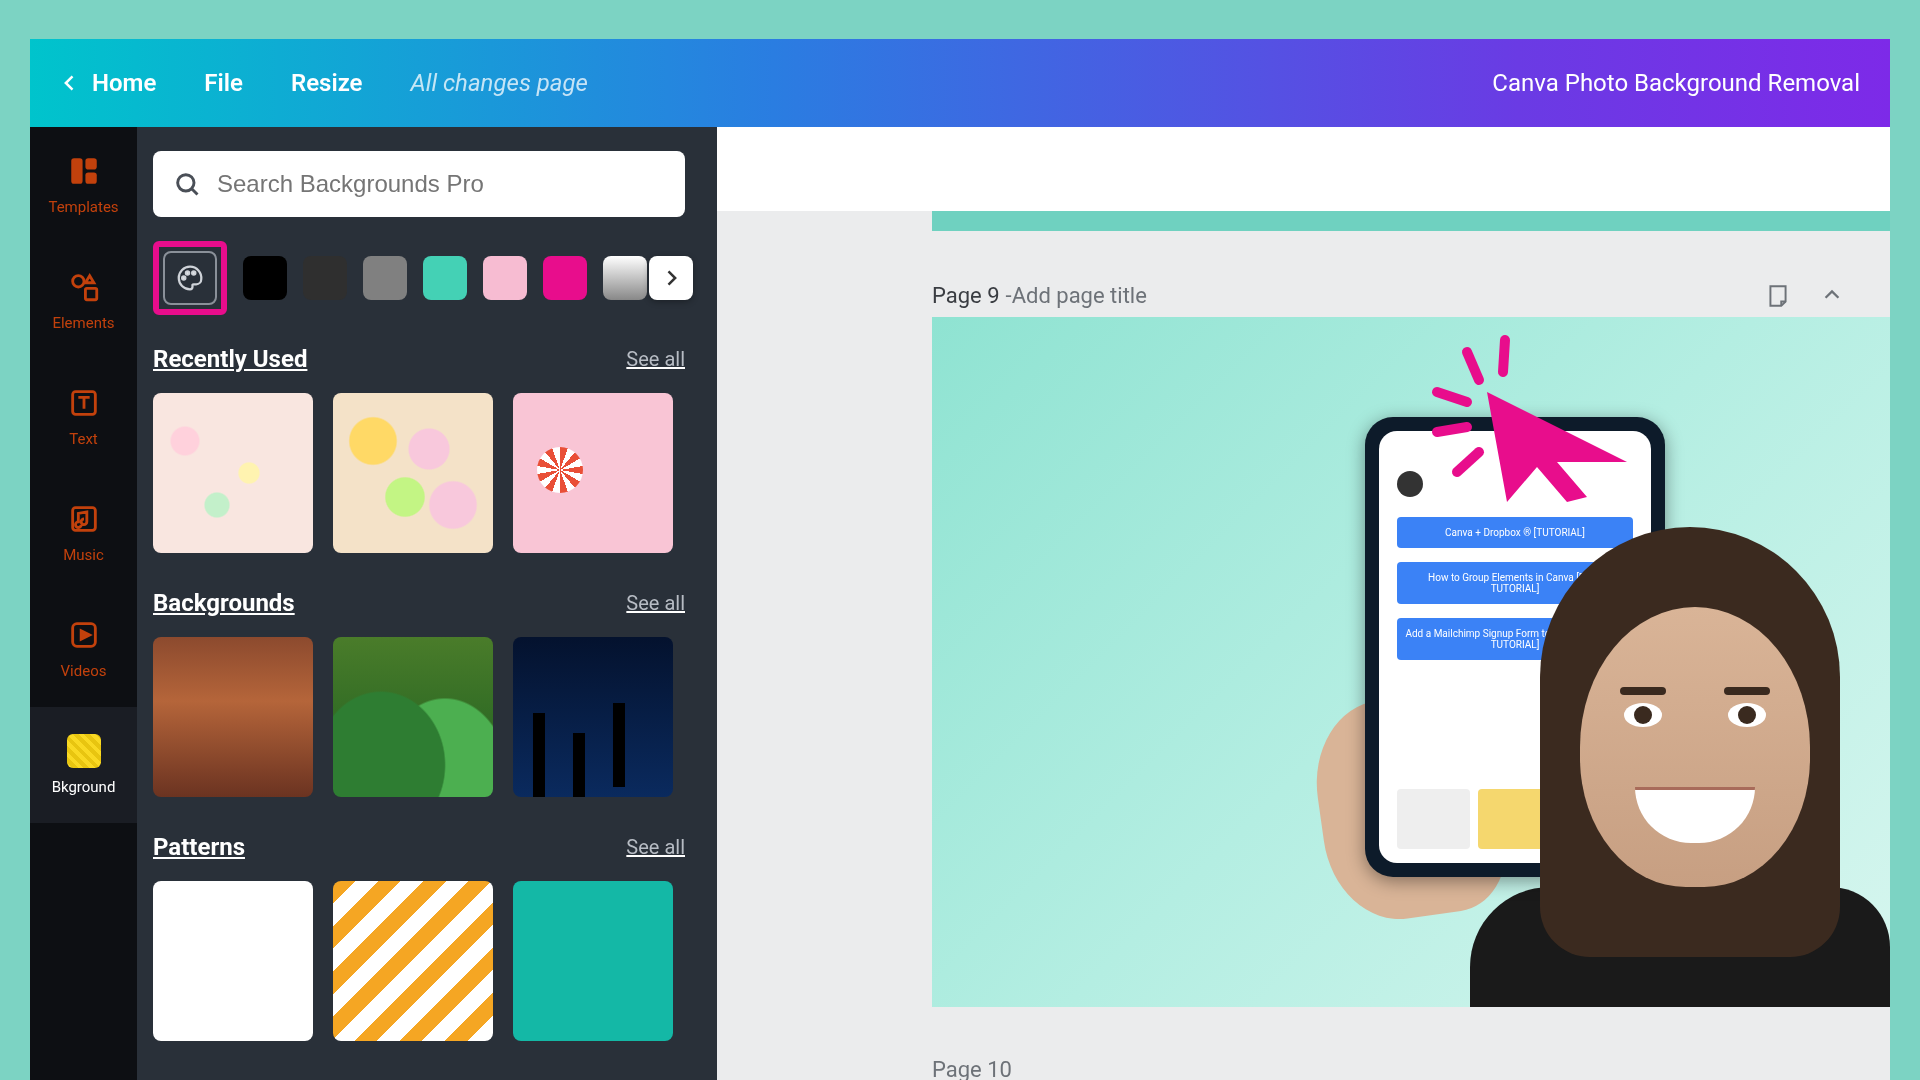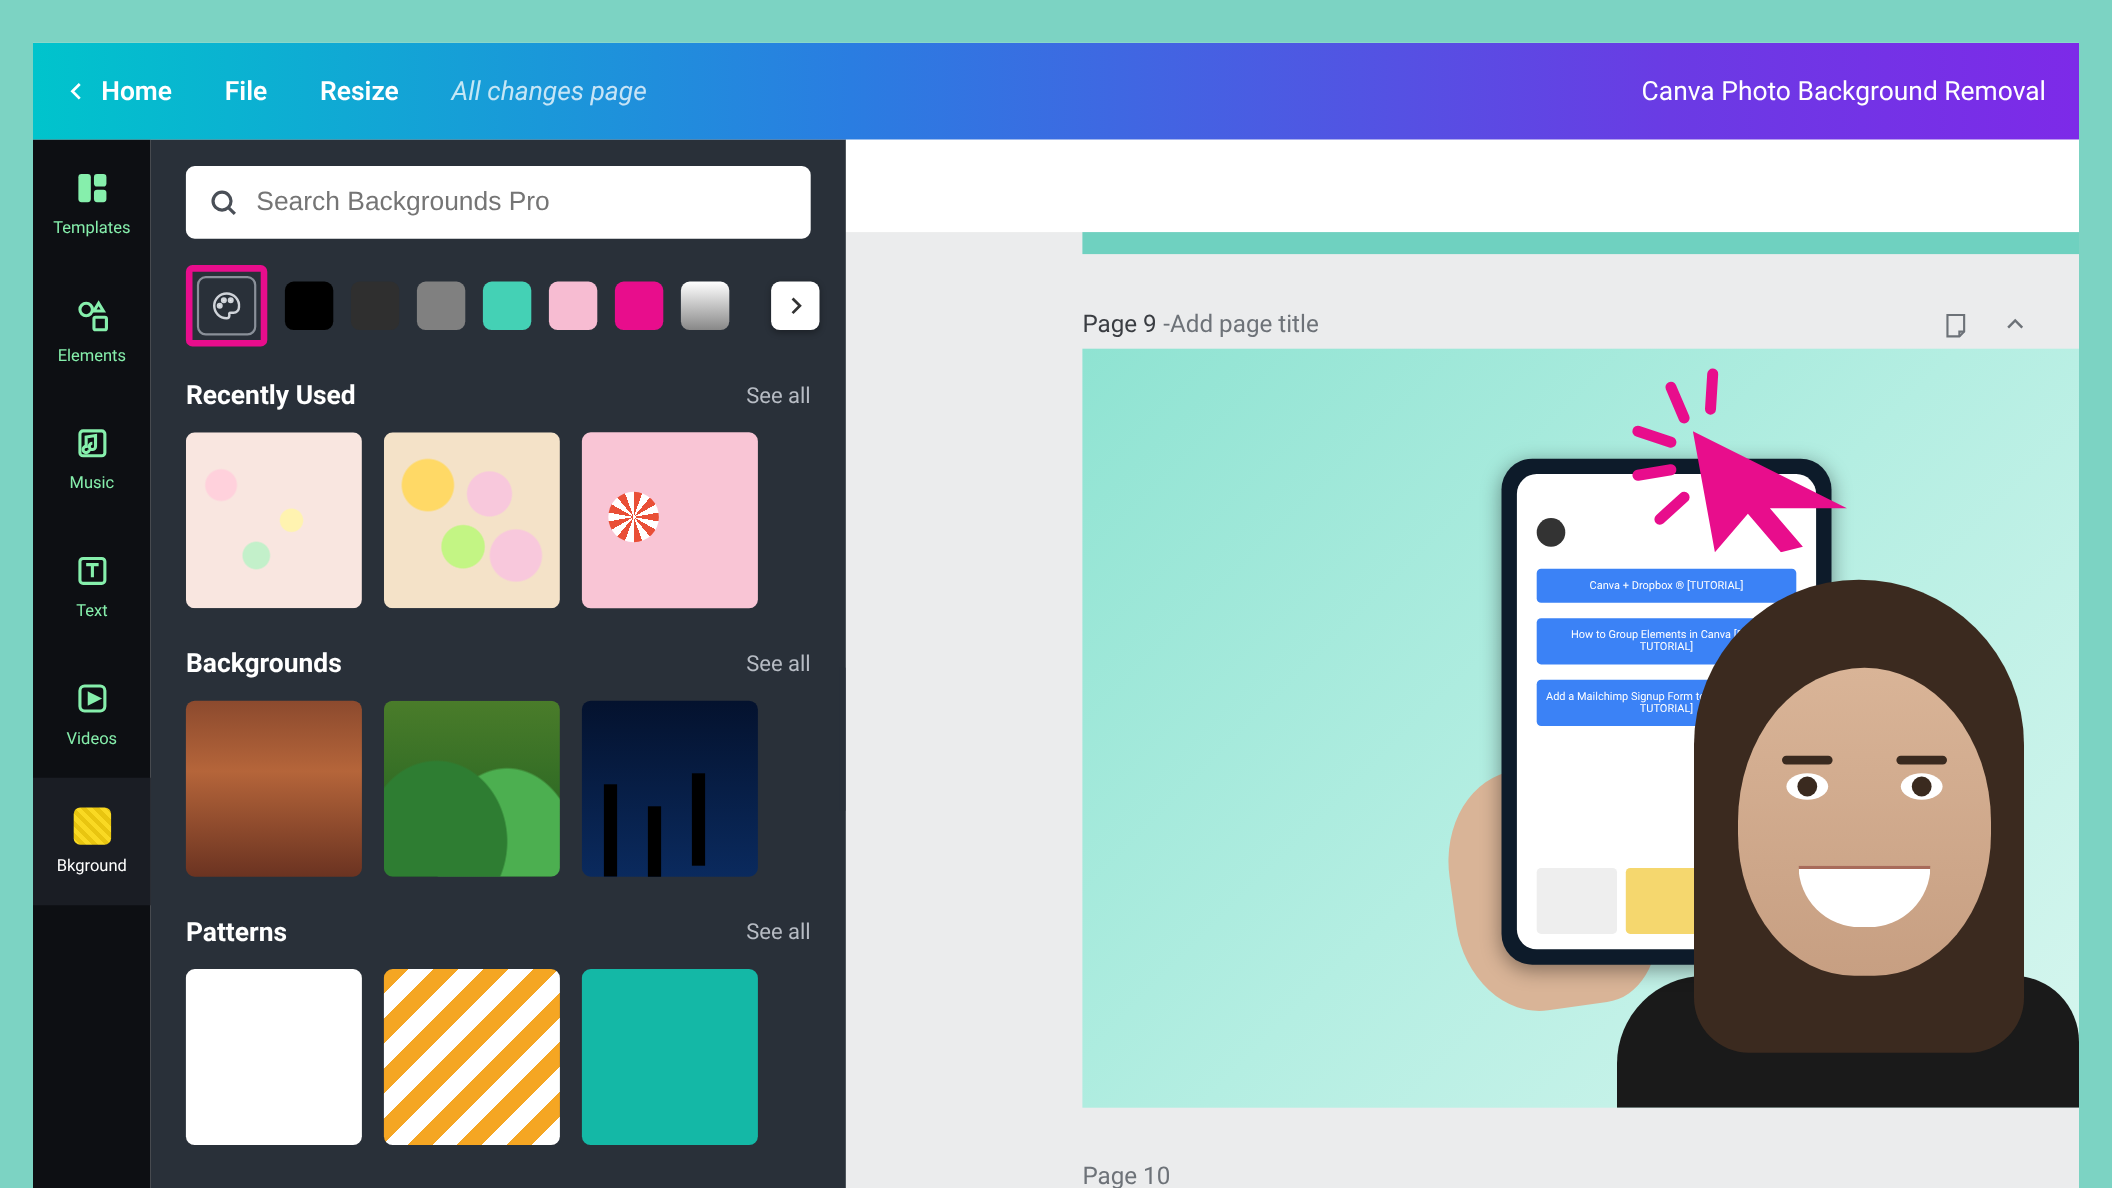--- a/index.html
+++ b/index.html
@@ -11,26 +11,26 @@
 .topbar .home { display: flex; align-items: center; gap: 12px; font-weight: 600; margin-right: 48px; cursor: pointer; }
 .topbar .home svg { width: 20px; height: 20px; }
 .topbar .menu-item { margin-right: 48px; font-weight: 600; cursor: pointer; }
 .topbar .status { color: rgba(255,255,255,0.75); font-style: italic; font-weight: 400; }
 .topbar .spacer { flex: 1; }
 .topbar .title { font-weight: 400; font-size: 24px; }
 
 .body { position: absolute; top: 88px; left: 0; right: 0; bottom: 0; display: flex; }
 
 .rail { width: 107px; background: #0d0f13; display: flex; flex-direction: column; }
-.rail-item { height: 116px; display: flex; flex-direction: column; align-items: center; justify-content: center; gap: 10px; color: #86efac; font-size: 15px; cursor: pointer; }
+.rail-item { height: 116px; display: flex; flex-direction: column; align-items: center; justify-content: center; gap: 10px; color: #c2410c; font-size: 15px; cursor: pointer; }
 .rail-item.active { background: #1a1d24; color: #fff; }
 .rail-item .ico { width: 34px; height: 34px; display: flex; align-items: center; justify-content: center; }
 .rail-item.active .ico-bk { background: repeating-linear-gradient(45deg, #f9d923, #f9d923 4px, #e8c510 4px, #e8c510 8px); border-radius: 6px; width: 34px; height: 34px; }
 
-.panel { width: 632px; background: #293039; color: #fff; padding: 24px 32px 0 32px; position: relative; overflow: hidden; }
+.panel { width: 580px; background: #293039; color: #fff; padding: 24px 32px 0 16px; position: relative; overflow: hidden; text-decoration: underline; }
 .search { background: #fff; border-radius: 8px; height: 66px; display: flex; align-items: center; padding: 0 20px; gap: 16px; margin-bottom: 24px; }
 .search svg { width: 28px; height: 28px; stroke: #4a4f57; }
 .search input { border: none; outline: none; font-size: 24px; color: #4a4f57; flex: 1; background: transparent; }
 
 .swatch-row { display: flex; align-items: center; gap: 16px; margin-bottom: 30px; position: relative; }
 .palette-wrap { border: 6px solid #e80d8c; padding: 4px; border-radius: 6px; }
 .palette-btn { width: 54px; height: 54px; border-radius: 8px; border: 2px solid #8a9099; background: #293039; display: flex; align-items: center; justify-content: center; cursor: pointer; }
 .palette-btn svg { width: 30px; height: 30px; stroke: #cfd3d9; }
 .swatch { width: 44px; height: 44px; border-radius: 8px; cursor: pointer; flex-shrink: 0; }
 .swatch-scroll { position: absolute; right: -8px; width: 44px; height: 44px; background: #fff; border-radius: 8px; display: flex; align-items: center; justify-content: center; cursor: pointer; box-shadow: 0 2px 6px rgba(0,0,0,0.3); }
@@ -131,33 +131,33 @@
                 <rect x="13" y="13" width="8" height="8" rx="1"></rect>
                 <path d="M16 4l3 5h-6z"></path>
               </svg>
             </div>
           <span>Elements</span>
         </div>
         <div class="rail-item">
           <div class="ico">
               <svg viewBox="0 0 24 24" fill="none" stroke="currentColor" stroke-width="2">
                 <rect x="4" y="4" width="16" height="16" rx="2"></rect>
-                <path d="M10 16a2 2 0 1 1-2-2V8l6-1v7a2 2 0 1 1-2-2"></path>
-              </svg>
-            </div>
-          <span>Music</span>
+                <path d="M8 8h8M12 8v8"></path>
+              </svg>
+            </div>
+          <span>Text</span>
         </div>
         <div class="rail-item">
           <div class="ico">
               <svg viewBox="0 0 24 24" fill="none" stroke="currentColor" stroke-width="2">
                 <rect x="4" y="4" width="16" height="16" rx="2"></rect>
-                <path d="M8 8h8M12 8v8"></path>
-              </svg>
-            </div>
-          <span>Text</span>
+                <path d="M10 16a2 2 0 1 1-2-2V8l6-1v7a2 2 0 1 1-2-2"></path>
+              </svg>
+            </div>
+          <span>Music</span>
         </div>
         <div class="rail-item">
           <div class="ico">
               <svg viewBox="0 0 24 24" fill="none" stroke="currentColor" stroke-width="2">
                 <rect x="4" y="4" width="16" height="16" rx="3"></rect>
                 <path d="M10 9l6 3-6 3z" fill="currentColor"></path>
               </svg>
             </div>
           <span>Videos</span>
         </div>

